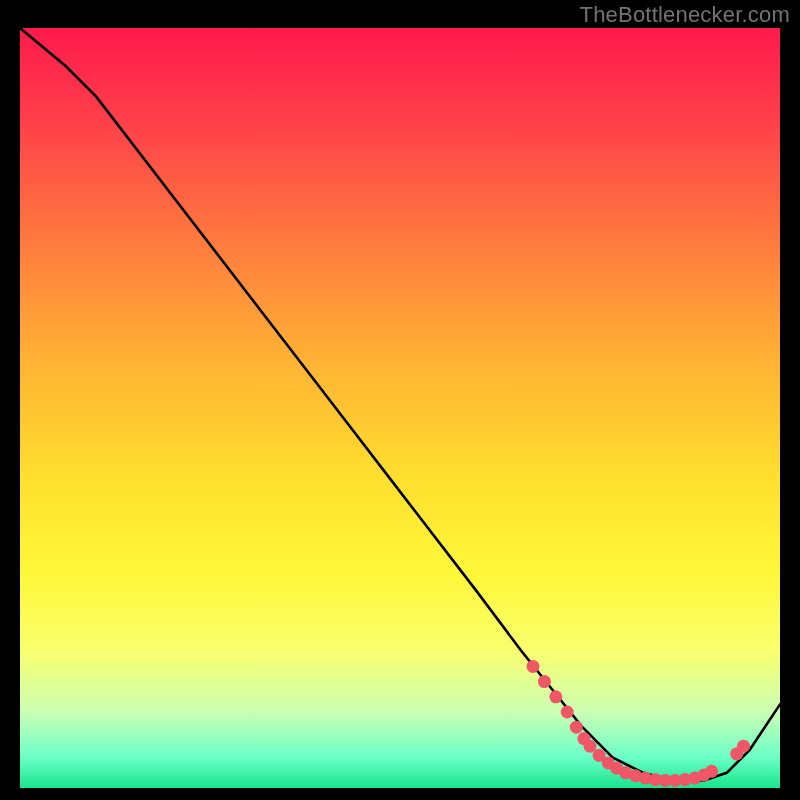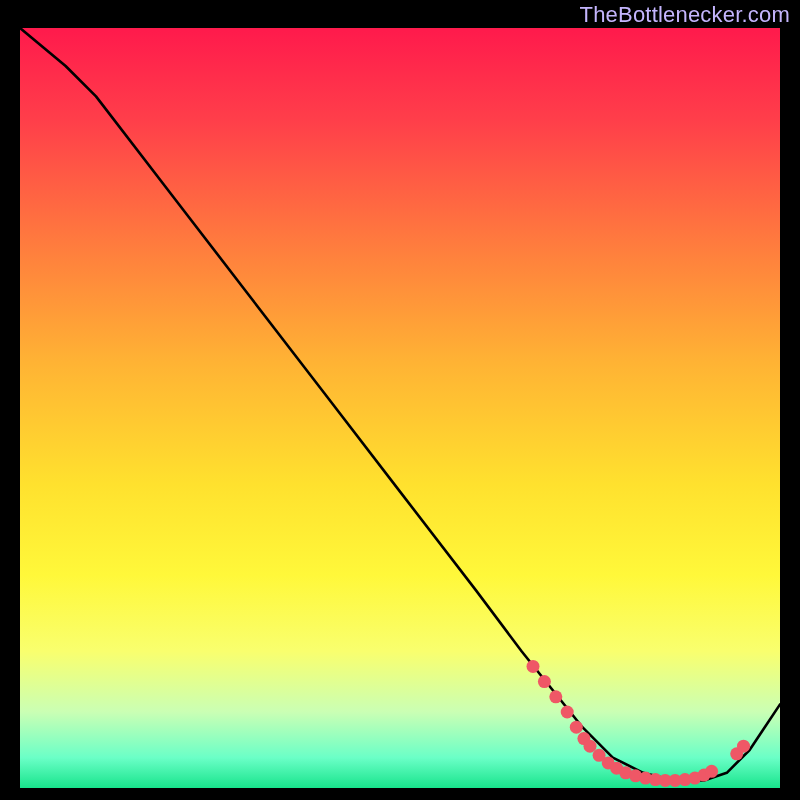--- a/index.html
+++ b/index.html
@@ -14,21 +14,21 @@
   .wrap {
     position: relative;
     width: 800px;
     height: 800px;
     background: #000;
   }
   .attribution {
     position: absolute;
     top: 2px;
     right: 10px;
-    color: #c4b5fd;
+    color: #737373;
     font-size: 22px;
     font-weight: 500;
     letter-spacing: 0.2px;
   }
   .plot {
     position: absolute;
     left: 20px;
     top: 28px;
     width: 760px;
     height: 760px;

